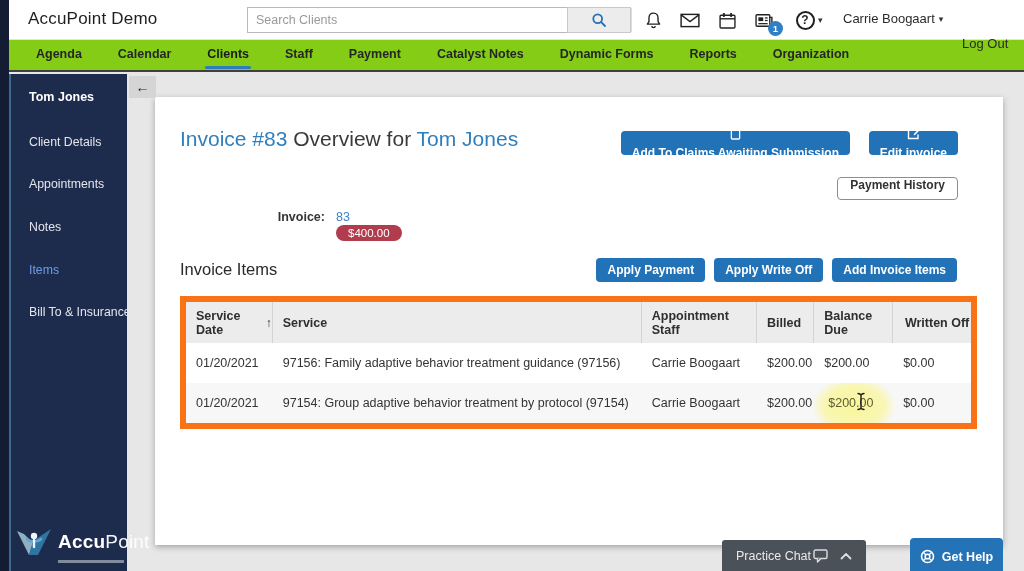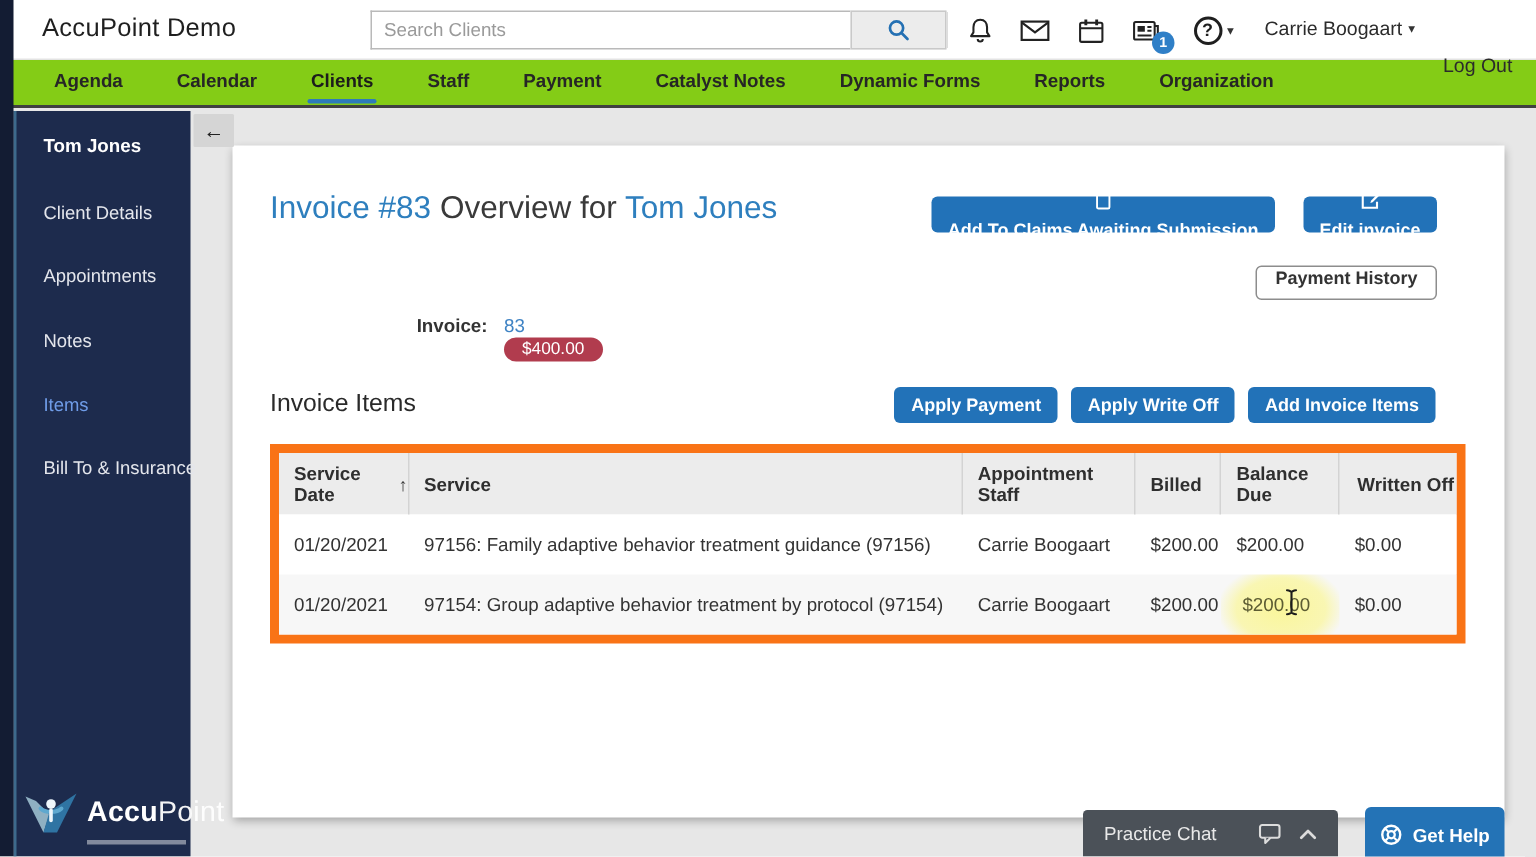--- a/index.html
+++ b/index.html
@@ -82,21 +82,21 @@
      pointer-events:none; }
   .hl-text { position:relative; }
   .ibeam { position:absolute; left:32px; top:-2px; }
 
   
   .footer-logo { position:absolute; left:14px; top:524px; z-index:22; display:flex; align-items:center; gap:4px; cursor:default; }
   .logo-text { color:#fff; font-size:19px; letter-spacing:.2px; }
   .logo-accu { font-weight:bold; } .logo-point { font-weight:normal; opacity:.95; }
   .logo-tagline { position:absolute; left:58px; top:560px; width:66px; height:3px; background:rgba(255,255,255,0.45); z-index:22; }
 
-  .practice-chat { position:absolute; left:722px; top:540px; width:170px; height:31px; background:#4b5158; color:#e9e9e9; z-index:15; display:flex; align-items:center; padding:0 14px; font-size:12.5px; cursor:pointer; border-radius:3px 3px 0 0; }
+  .practice-chat { position:absolute; left:722px; top:540px; width:144px; height:31px; background:#4b5158; color:#e9e9e9; z-index:15; display:flex; align-items:center; padding:0 14px; font-size:12.5px; cursor:pointer; border-radius:3px 3px 0 0; }
   .chat-icons { margin-left:auto; display:flex; align-items:center; gap:12px; }
   .get-help { position:absolute; left:910px; top:538px; width:93px; height:37px; background:#2473b6; border-radius:4px; color:#fff; font-size:12.5px; font-weight:bold; display:flex; align-items:center; justify-content:center; gap:7px; z-index:15; cursor:pointer; }
 
   svg { display:block; }
 </style>
 </head>
 <body>
 
 <div id="app">
 

